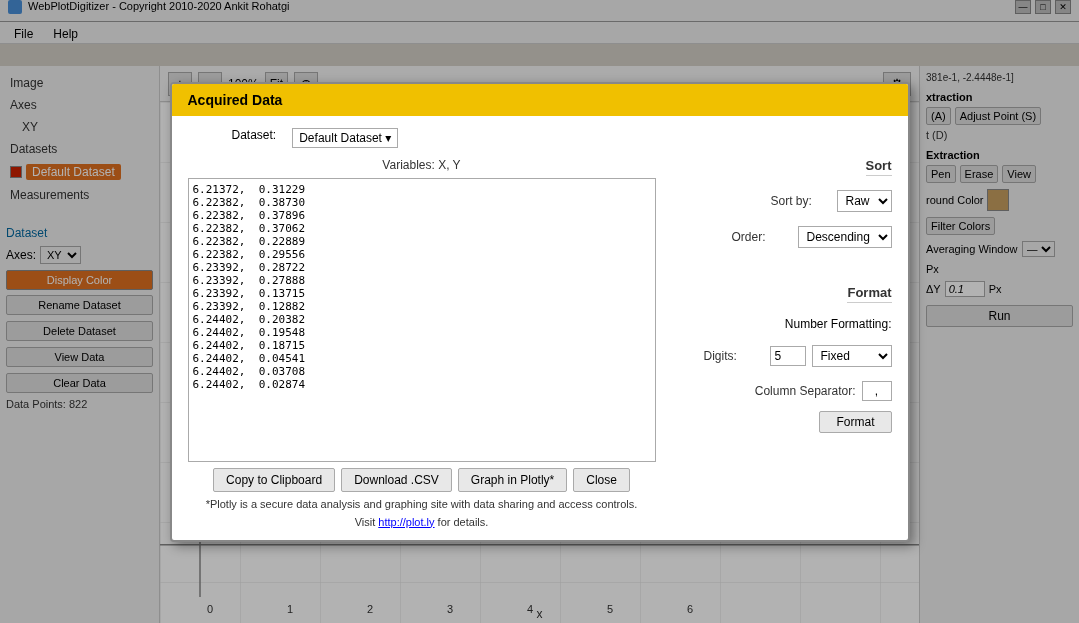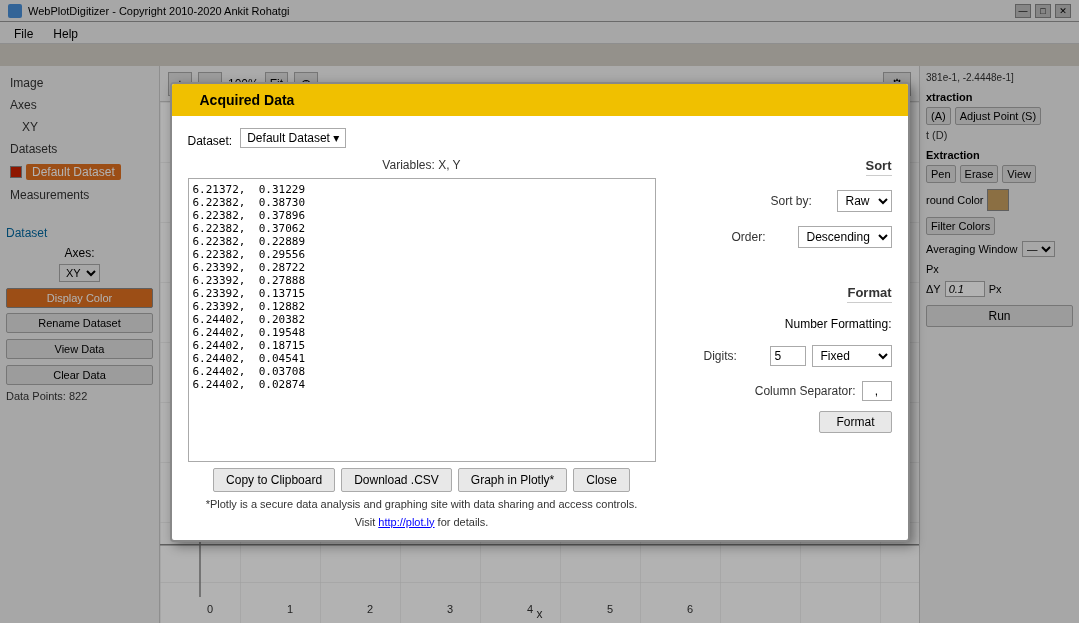--- a/index.html
+++ b/index.html
@@ -11,21 +11,20 @@
       height: 623px;
       overflow: hidden;
       position: relative;
     }
 
     
     #title-bar {
       background: #f0f0f0;
       height: 22px;
       display: flex;
-      align-items: center;
       padding: 0 8px;
       font-size: 11px;
       border-bottom: 1px solid #999;
     }
     #title-bar .app-icon {
       width: 14px;
       height: 14px;
       background: #4a90d9;
       border-radius: 2px;
       margin-right: 6px;
@@ -208,37 +207,38 @@
       border: 2px solid #888;
       border-radius: 4px;
       width: 740px;
       min-height: 460px;
       display: flex;
       flex-direction: column;
       box-shadow: 4px 4px 12px rgba(0,0,0,0.4);
     }
     #dialog-title {
       background: #f0c000;
-      padding: 8px 28px;
+      padding: 8px 16px;
       font-size: 14px;
       font-weight: bold;
       border-radius: 2px 2px 0 0;
     }
     #dialog-body {
       padding: 12px 16px;
       flex: 1;
       display: flex;
       flex-direction: column;
       gap: 10px;
     }
     #dataset-row {
       display: flex;
-      align-items: flex-end;
-      gap: 8px;
-      font-size: 12px;
+      align-items: flex-start;
+      gap: 16px;
+      font-size: 12px;
+      margin-left: 44px;
     }
     .dataset-dropdown {
       border: 1px solid #aaa;
       padding: 2px 6px;
       background: white;
       cursor: pointer;
       font-size: 12px;
     }
 
     #dialog-content-row {
@@ -372,28 +372,29 @@
     <div class="sidebar-item">Axes</div>
     <div class="sidebar-item axes-sub">XY</div>
     <div class="sidebar-item">Datasets</div>
     <div class="dataset-item">
       <div class="dataset-color-box"></div>
       <span class="dataset-name-highlight">Default Dataset</span>
     </div>
     <div class="sidebar-item">Measurements</div>
     <div style="height:8px"></div>
     <div class="sidebar-section-label">Dataset</div>
-    <div style="display:flex;align-items:center;gap:4px;margin:2px 0;flex-direction:column;">
+    <div style="display:flex;align-items:center;gap:4px;margin:2px 0;">
       <span style="font-size:12px;">Axes:</span>
       <select style="font-size:11px;border:1px solid #aaa;padding:1px 2px;">
         <option>XY</option>
       </select>
     </div>
     <div class="display-color-btn">Display Color</div>
     <div class="sidebar-btn">Rename Dataset</div>
+    <div class="sidebar-btn">Delete Dataset</div>
     <div class="sidebar-btn">View Data</div>
     <div class="sidebar-btn">Clear Data</div>
     <div class="data-points-label">Data Points: 822</div>
   </div>
 
   <div id="canvas-area">
 
     <div style="position:absolute;top:0;left:0;right:0;height:36px;background:#f5f5f5;border-bottom:1px solid #ccc;display:flex;align-items:center;padding:0 8px;gap:6px;z-index:5;">
       <button class="tool-btn" style="background:#e0e0e0;border:1px solid #aaa;width:24px;height:24px;cursor:pointer;">+</button>
       <button class="tool-btn" style="background:#e0e0e0;border:1px solid #aaa;width:24px;height:24px;cursor:pointer;">-</button>

